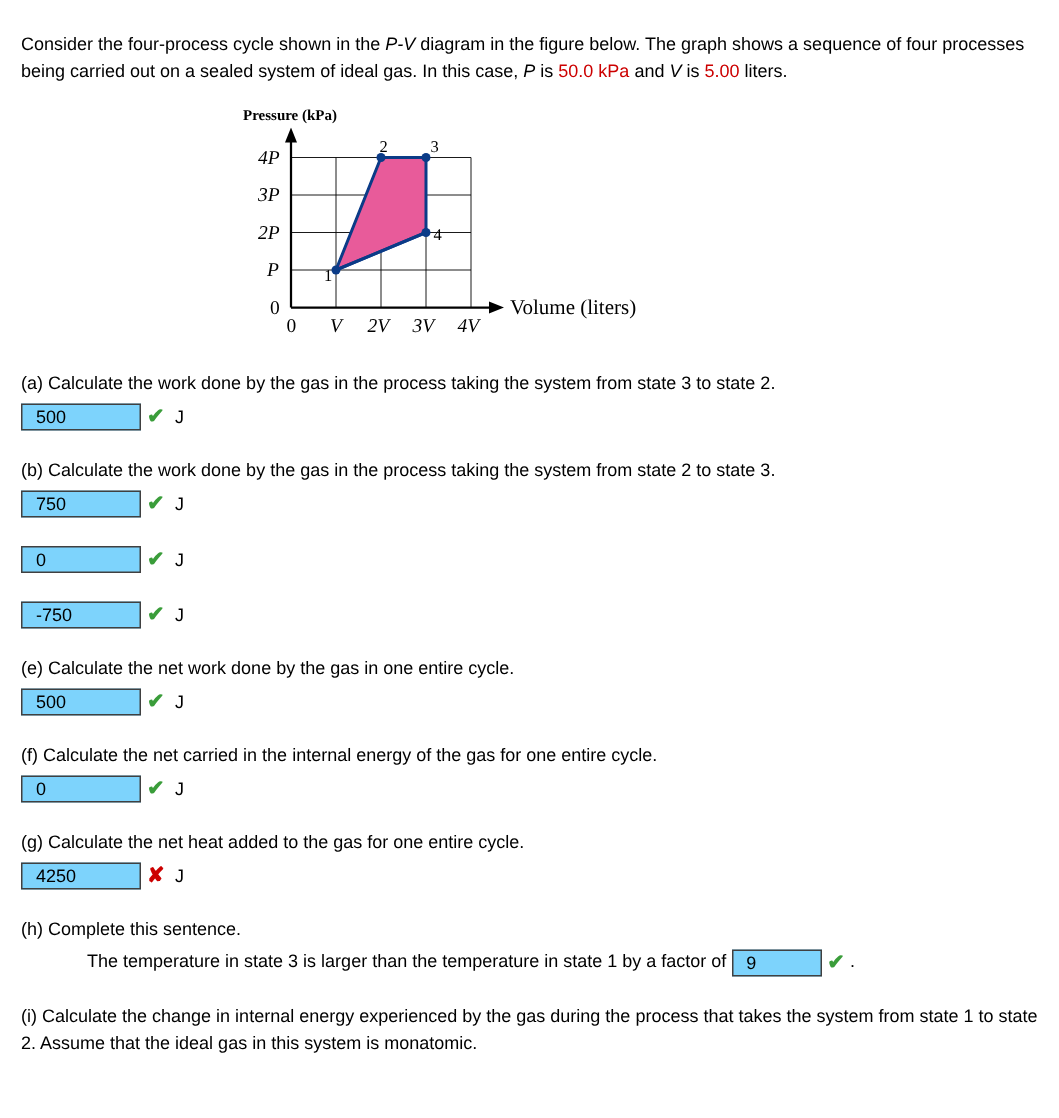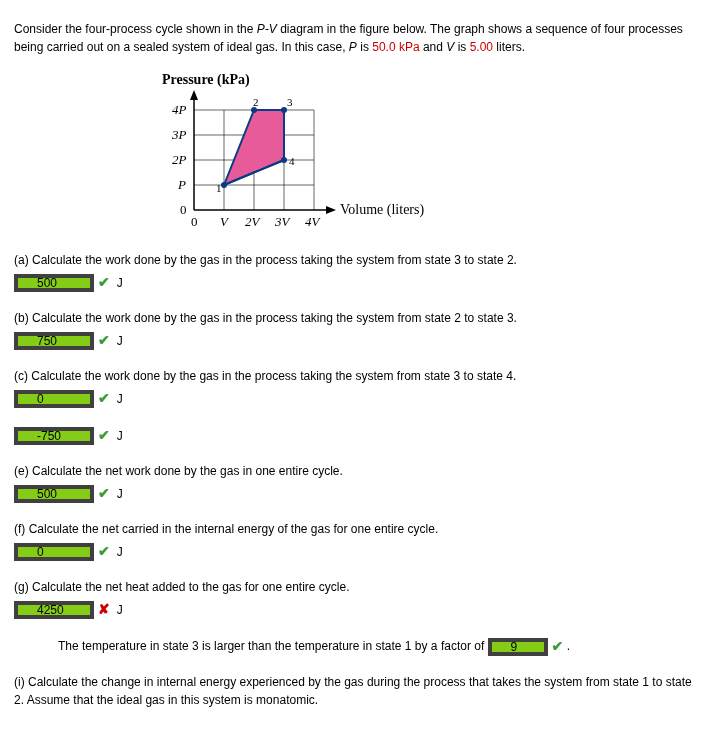--- a/index.html
+++ b/index.html
@@ -9,31 +9,31 @@
     margin: 0;
     padding: 20px 14px;
     width: 706px;
     box-sizing: border-box;
     background: #fff;
   }
   .intro { line-height: 1.5; margin-bottom: 16px; }
   .red { color: #cc0000; }
   .italic { font-style: italic; }
   .diagram-wrap { margin-left: 140px; margin-bottom: 18px; }
-  .axis-label { font-family: "Times New Roman", serif; font-size: 14px; }
+  .axis-label { font-family: "Times New Roman", serif; font-size: 10px; }
   .question { margin-bottom: 16px; line-height: 1.5; }
   .answer-row { display: flex; align-items: center; gap: 4px; margin-top: 3px; }
   input.answer {
     width: 80px;
     height: 18px;
-    border: 4px solid #404040;
+    border: 1px solid #404040;
     font-size: 12px;
-    padding: 1px 19px;
+    padding: 1px 9px;
     box-sizing: border-box;
-    background: #84cc16;
+    background: #7dd3fc;
   }
   input.answer-sm { width: 60px; }
   .unit { margin-left: 3px; }
   .check { color: #3a9d3a; font-weight: bold; font-size: 14px; }
   .cross { color: #cc0000; font-weight: bold; font-size: 14px; }
   .inline-row { display: inline-flex; align-items: center; gap: 4px; vertical-align: middle; }
   .sentence-indent { margin-left: 44px; }
 </style>
 </head>
 <body>
@@ -103,21 +103,20 @@
 <div class="question">
   <div>(b) Calculate the work done by the gas in the process taking the system from state 2 to state 3.</div>
   <div class="answer-row">
     <input class="answer" value="750" style="">
     <span class="check">✔</span>
     <span class="unit">J</span>
   </div>
 </div>
 
 <div class="question">
-  <div>(c) Calculate the work done by the gas in the process taking the system from state 3 to state 4.</div>
   <div class="answer-row">
     <input class="answer" value="0" style="">
     <span class="check">✔</span>
     <span class="unit">J</span>
   </div>
 </div>
 
 <div class="question">
   <div class="answer-row">
     <input class="answer" value="-750" style="">
@@ -147,20 +146,21 @@
 <div class="question">
   <div>(g) Calculate the net heat added to the gas for one entire cycle.</div>
   <div class="answer-row">
     <input class="answer" value="4250" style="">
     <span class="cross">✘</span>
     <span class="unit">J</span>
   </div>
 </div>
 
 <div class="question">
+  <div>(h) Complete this sentence.</div>
   <div class="sentence-indent" style="margin-top:3px;">
     <span>The temperature in state 3 is larger than the temperature in state 1 by a factor of </span>
     <span class="inline-row">
       <input class="answer answer-sm" value="9" style="">
       <span class="check">✔</span>
     </span>
     <span> .</span>
   </div>
 </div>
 

